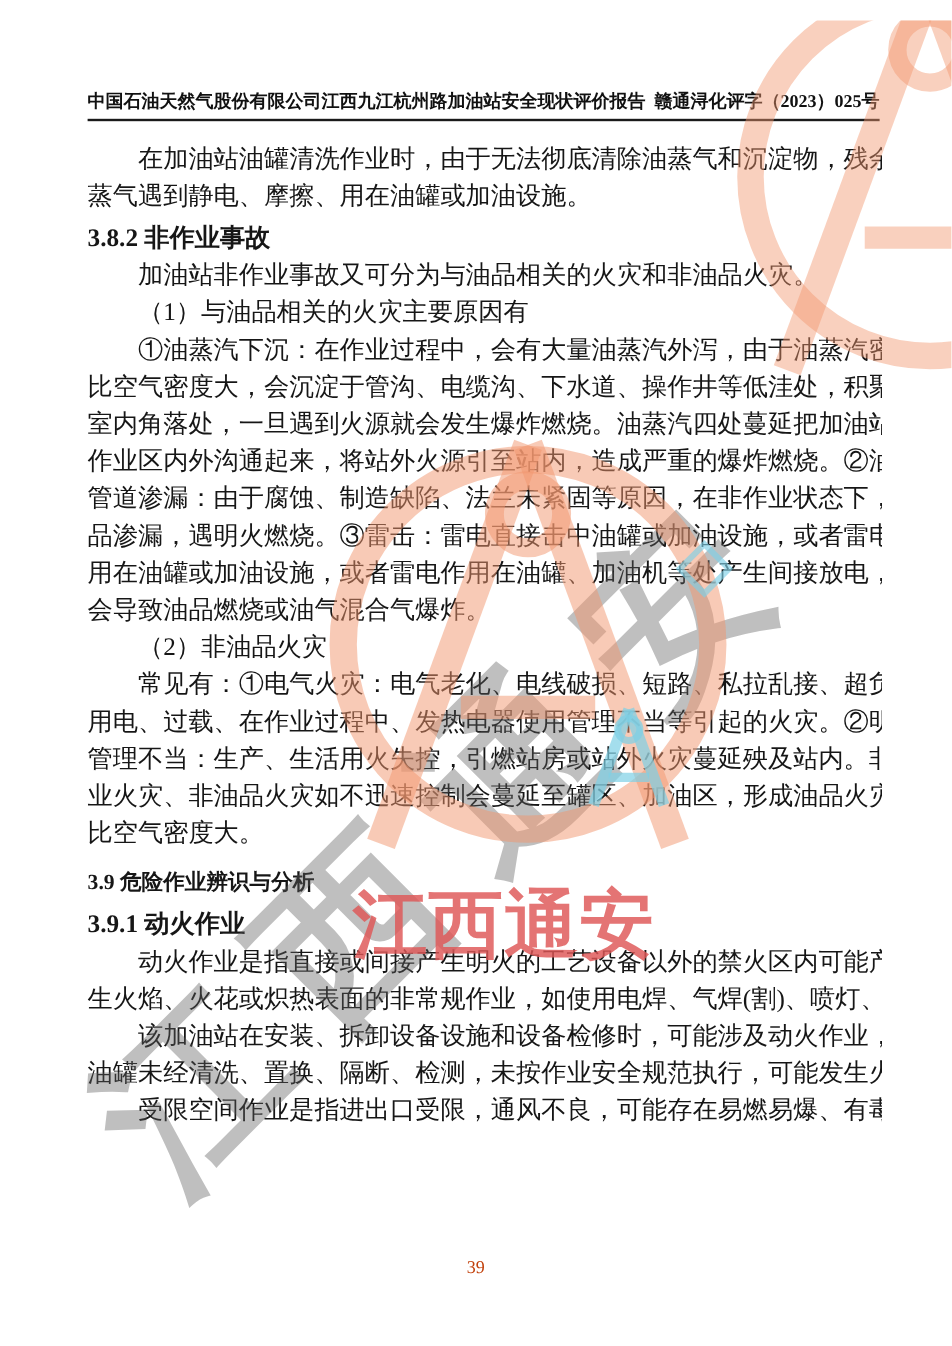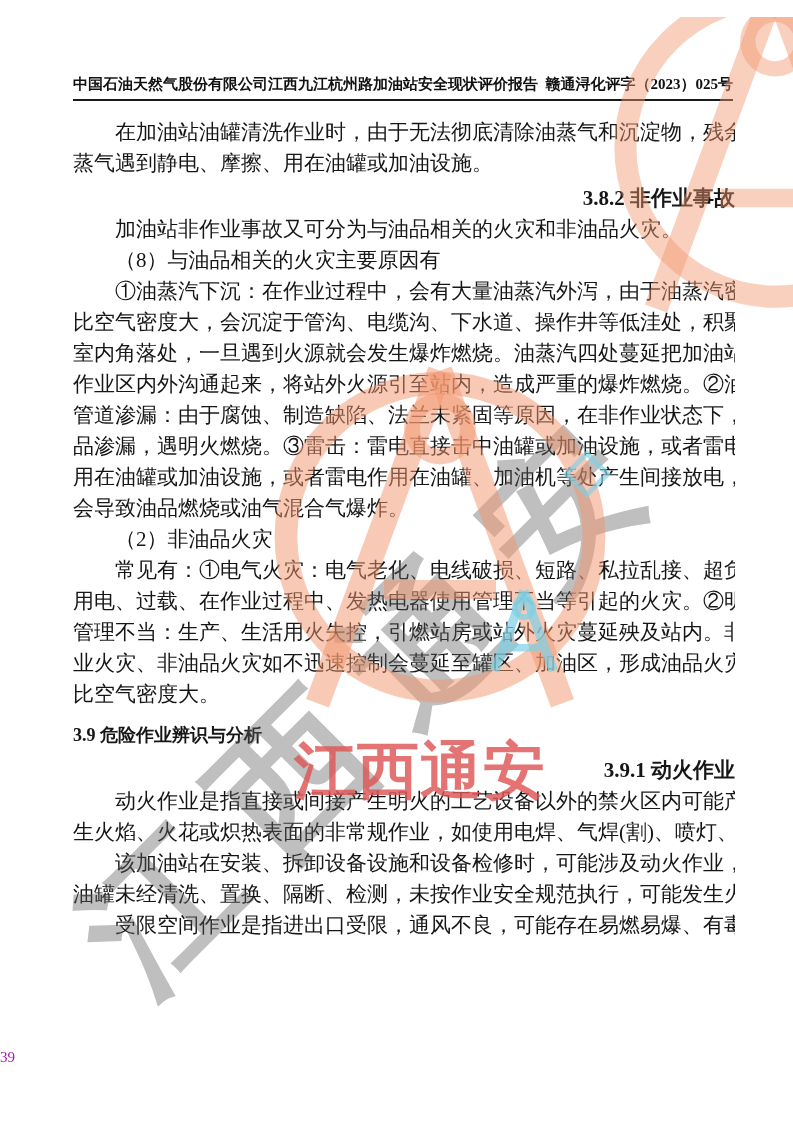--- a/index.html
+++ b/index.html
@@ -15,24 +15,24 @@
     font-size:15px; font-weight:bold; color:#111;
   }
   .header .h-left { max-width:480px; }
   .content { position:absolute; left:73px; top:100px; width:662px; }
   .line {
     font-size:21px; line-height:31px; height:31px;
     white-space:nowrap; overflow:hidden; color:#161616;
   }
   .line.ind { text-indent:42px; }
   .line.h1 { font-weight:bold; font-size:18px; margin-top:10px; }
-  .line.h2 { font-weight:bold; margin-top:4px;text-align:right; }
+  .line.h2 { font-weight:bold; margin-top:4px; }
   .pageno {
     position:absolute; top:1032px; left:0; width:100%;
-    font-size:15px; color:#a21caf;
+    text-align:center; font-size:15px; color:#c2410c;
   }
   
   .wm { position:absolute; inset:0; pointer-events:none; }
   .wm-gray {
     position:absolute; left:110px; top:845px;
     transform:rotate(-45deg); transform-origin:0 50%;
     font-family:"Liberation Sans", sans-serif; font-weight:bold;
     font-size:150px; letter-spacing:38px; white-space:nowrap;
     color:rgba(95,95,95,0.40);
   }
@@ -56,21 +56,21 @@
   <div class="header">
     <span class="h-left">中国石油天然气股份有限公司江西九江杭州路加油站安全现状评价报告</span>
     <span class="h-right">赣通浔化评字（2023）025号</span>
   </div>
 
   <div class="content">
       <div class="line body ind">在加油站油罐清洗作业时，由于无法彻底清除油蒸气和沉淀物，残余油</div>
       <div class="line body">蒸气遇到静电、摩擦、用在油罐或加油设施。</div>
       <div class="line h2">3.8.2 非作业事故</div>
       <div class="line body ind">加油站非作业事故又可分为与油品相关的火灾和非油品火灾。</div>
-      <div class="line body ind">（8）与油品相关的火灾主要原因有</div>
+      <div class="line body ind">（1）与油品相关的火灾主要原因有</div>
       <div class="line body ind">①油蒸汽下沉：在作业过程中，会有大量油蒸汽外泻，由于油蒸汽密度</div>
       <div class="line body">比空气密度大，会沉淀于管沟、电缆沟、下水道、操作井等低洼处，积聚于</div>
       <div class="line body">室内角落处，一旦遇到火源就会发生爆炸燃烧。油蒸汽四处蔓延把加油站和</div>
       <div class="line body">作业区内外沟通起来，将站外火源引至站内，造成严重的爆炸燃烧。②油罐、</div>
       <div class="line body">管道渗漏：由于腐蚀、制造缺陷、法兰未紧固等原因，在非作业状态下，油</div>
       <div class="line body">品渗漏，遇明火燃烧。③雷击：雷电直接击中油罐或加油设施，或者雷电作</div>
       <div class="line body">用在油罐或加油设施，或者雷电作用在油罐、加油机等处产生间接放电，都</div>
       <div class="line body">会导致油品燃烧或油气混合气爆炸。</div>
       <div class="line body ind">（2）非油品火灾</div>
       <div class="line body ind">常见有：①电气火灾：电气老化、电线破损、短路、私拉乱接、超负荷</div>

